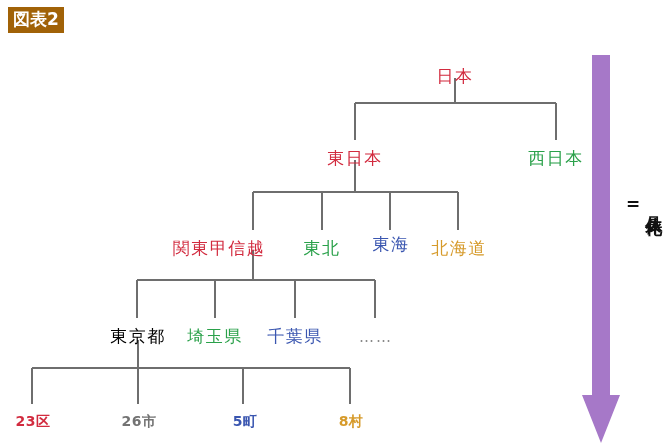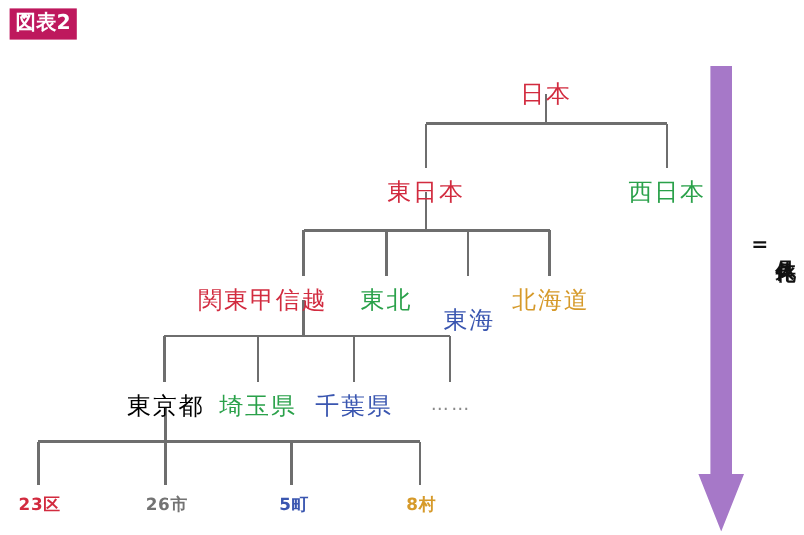--- a/index.html
+++ b/index.html
@@ -19,21 +19,21 @@
   #header {
     position: absolute;
     left: 0;
     top: 0;
     width: 670px;
     height: 40px;
     display: flex;
     align-items: center;
   }
   #fig-badge {
-    background: #be185d;
+    background: #a16207;
     color: #ffffff;
     font-size: 17px;
     font-weight: bold;
     line-height: 1;
     padding: 4px 5px 5px 5px;
     margin-left: 8px;
     letter-spacing: 0px;
     white-space: nowrap;
   }
   #header-title {
@@ -58,21 +58,21 @@
     left: 0;
     top: 0;
     width: 670px;
     height: 406px;
   }
 
   .node {
     position: absolute;
     transform: translateX(-50%);
     white-space: nowrap;
-    font-size: 20px;
+    font-size: 17px;
     line-height: 1;
     letter-spacing: 1.5px;
     font-family: "DejaVu Sans", "Liberation Sans", sans-serif;
   }
   .node.leafnum {
     font-size: 14px;
     font-weight: bold;
     letter-spacing: 0.5px;
   }
   .node.dots {
@@ -157,21 +157,21 @@
     </g>
   </svg>
 
   <div class="node" style="left:455px; top:28px; color:#d22b3f;">日本</div>
 
   <div class="node" style="left:355px; top:110px; color:#d22b3f;">東日本</div>
   <div class="node" style="left:556px; top:110px; color:#2aa14a;">西日本</div>
 
   <div class="node" style="left:219px; top:200px; color:#d22b3f;">関東甲信越</div>
   <div class="node" style="left:322px; top:200px; color:#2aa14a;">東北</div>
-  <div class="node" style="left:391px; top:216px; color:#3a56b0;">東海</div>
+  <div class="node" style="left:391px; top:196px; color:#3a56b0;">東海</div>
   <div class="node" style="left:459px; top:200px; color:#d69a2a;">北海道</div>
 
   <div class="node" style="left:138px; top:288px; color:#000000;">東京都</div>
   <div class="node" style="left:215px; top:288px; color:#2aa14a;">埼玉県</div>
   <div class="node" style="left:295px; top:288px; color:#3a56b0;">千葉県</div>
   <div class="node dots" style="left:376px; top:290px; color:#8a8a8a;">……</div>
 
   <div class="node leafnum" style="left:33px; top:374px; color:#d22b3f;">23区</div>
   <div class="node leafnum" style="left:139px; top:374px; color:#737373;">26市</div>
   <div class="node leafnum" style="left:245px; top:374px; color:#3a56b0;">5町</div>

